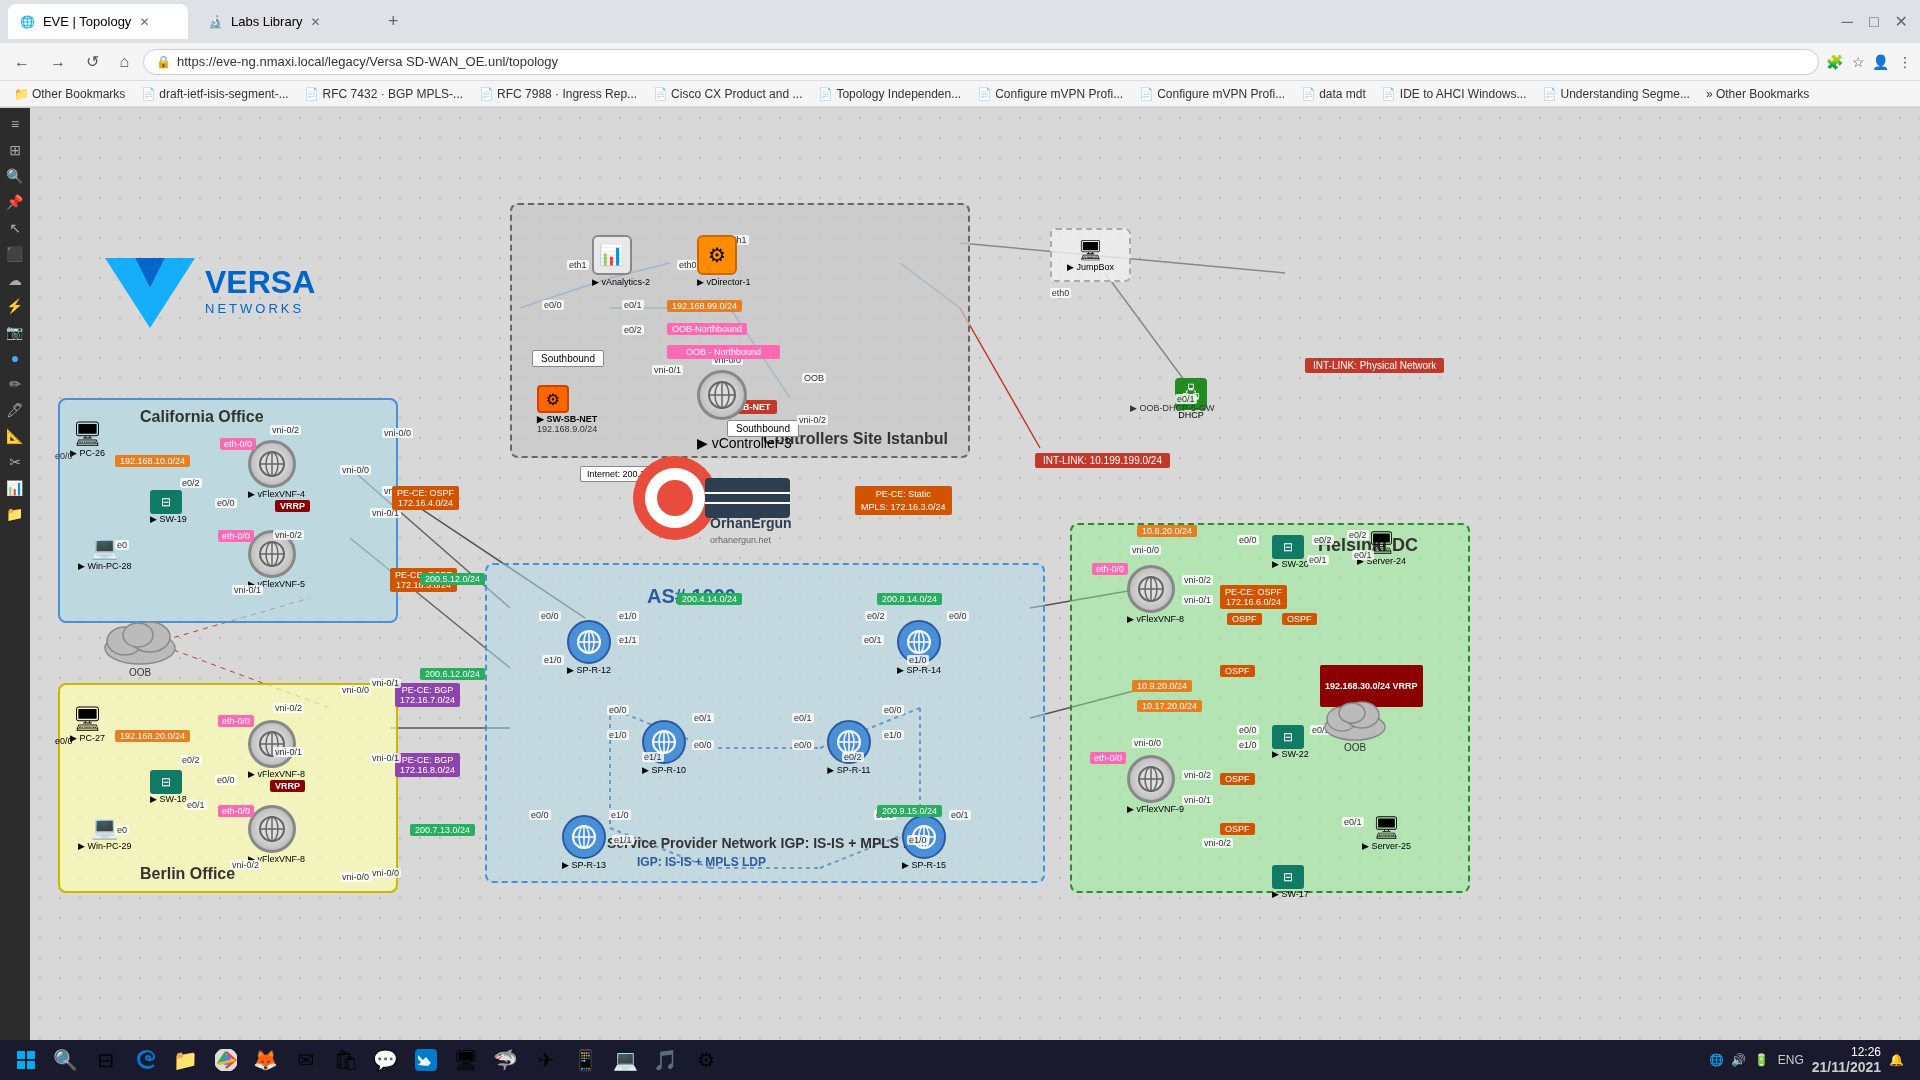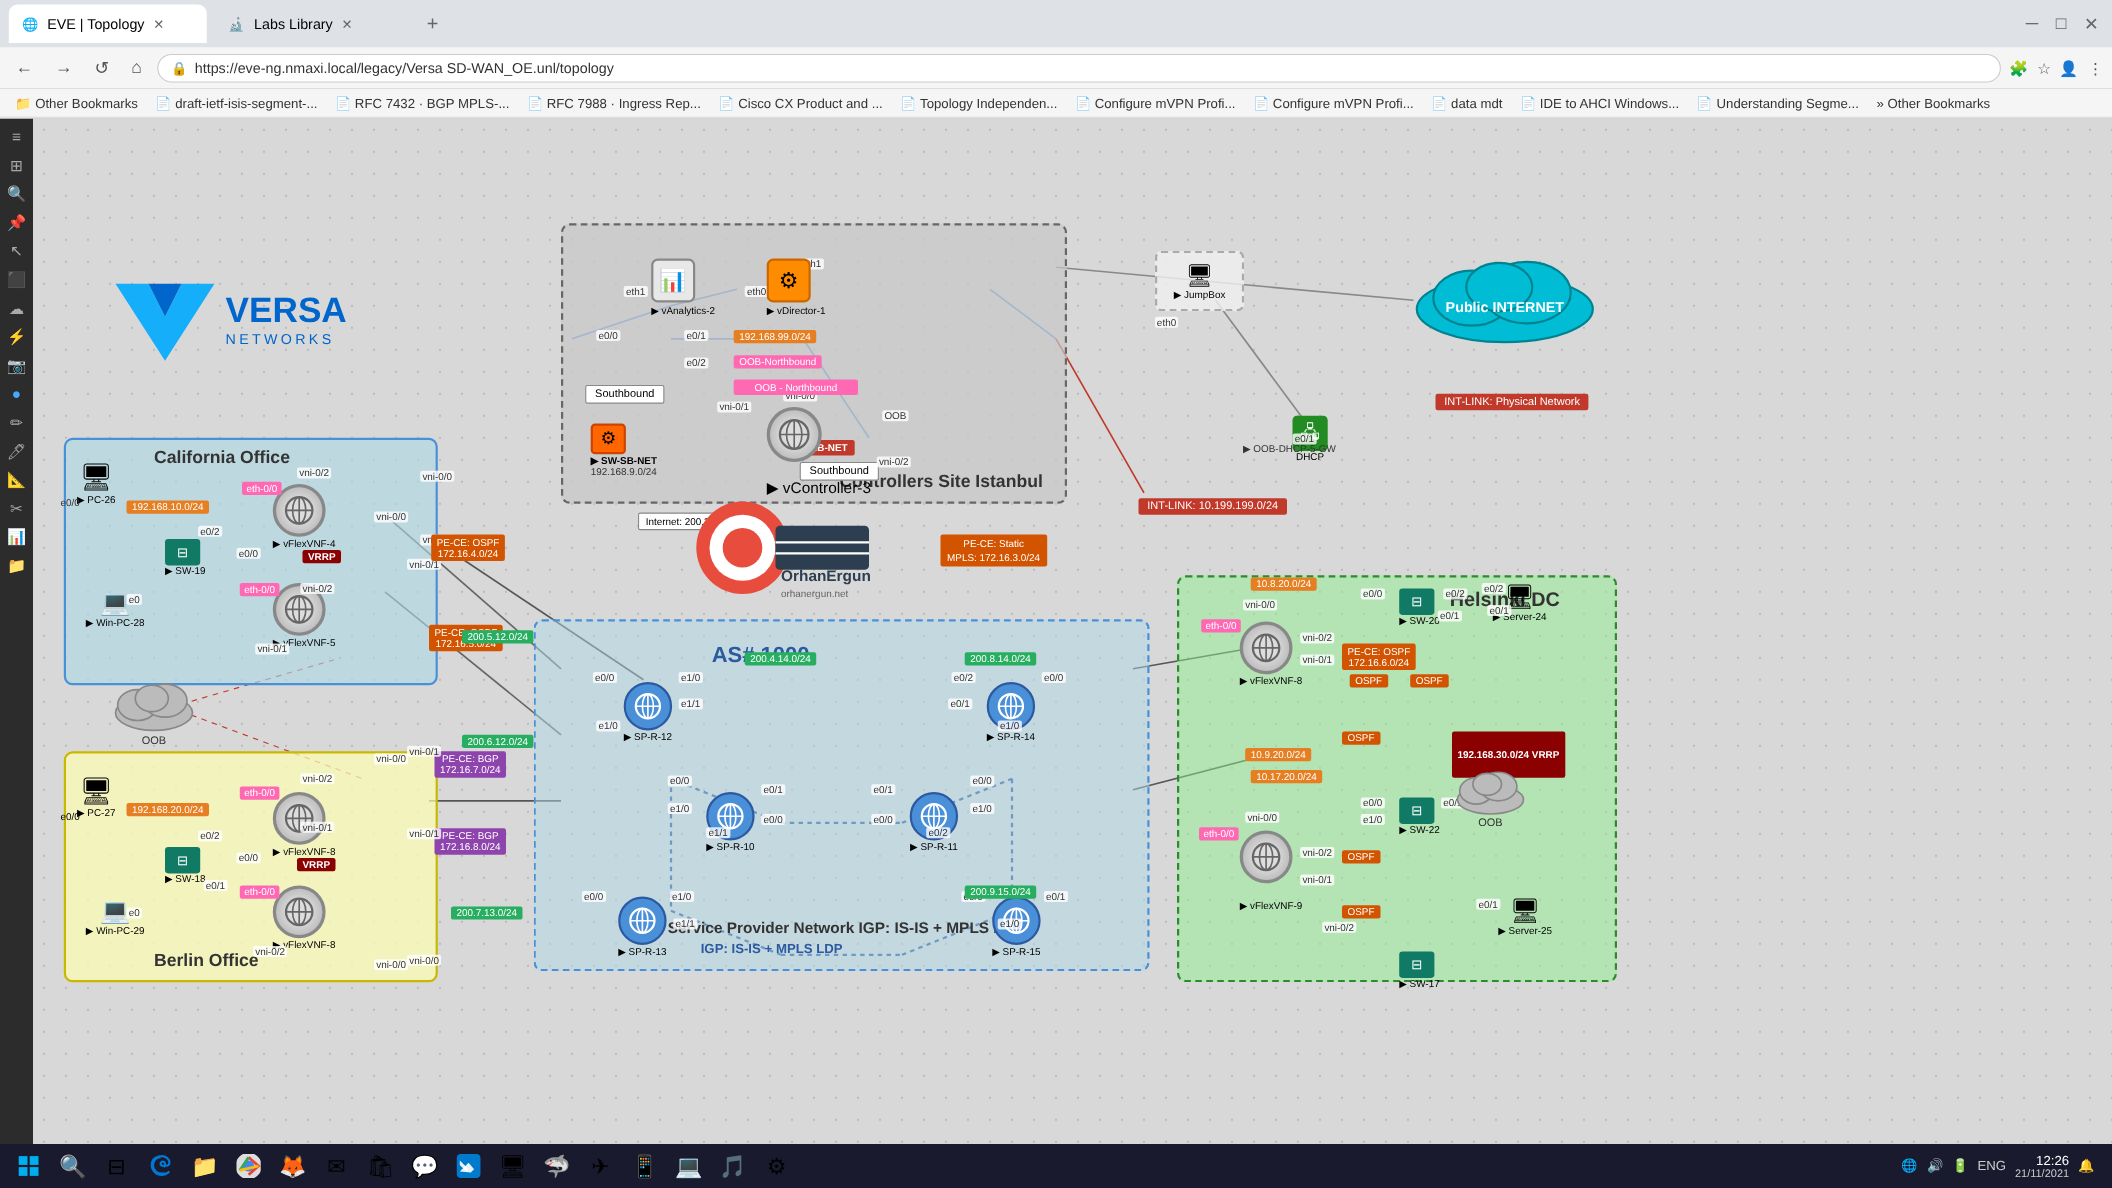--- a/index.html
+++ b/index.html
@@ -278,29 +278,20 @@
     </div>
 
     <div style="position:absolute; top:120px; left:1020px; text-align:center;">
       <div style="border:2px dashed #aaa; border-radius:6px; padding:8px 15px; background:rgba(240,240,240,0.8);">
         <div style="font-size:20px;">🖥</div>
         <div style="font-size:9px;">▶ JumpBox</div>
       </div>
       <span class="iface" style="position:relative; left:-30px;">eth0</span>
     </div>
 
-    <div style="position:absolute; top:118px; left:1248px;">
-      <svg width="180" height="90" viewBox="0 0 180 90">
-        <ellipse cx="90" cy="55" rx="80" ry="30" fill="#00bcd4" stroke="#00838f" stroke-width="2"></ellipse>
-        <ellipse cx="60" cy="45" rx="35" ry="25" fill="#00bcd4" stroke="#00838f" stroke-width="2"></ellipse>
-        <ellipse cx="110" cy="40" rx="40" ry="28" fill="#00bcd4" stroke="#00838f" stroke-width="2"></ellipse>
-        <ellipse cx="85" cy="35" rx="30" ry="22" fill="#00bcd4" stroke="#00838f" stroke-width="2"></ellipse>
-        <text x="90" y="58" text-anchor="middle" font-size="13" font-weight="bold" fill="white">Public INTERNET</text>
-      </svg>
-    </div>
 
     <div style="position:absolute; top:250px; left:1275px; background:#c0392b; color:#fff; padding:2px 8px; font-size:10px; border-radius:2px;">INT-LINK: Physical Network</div>
 
     <div style="position:absolute; top:270px; left:1145px; display:flex; align-items:center; gap:10px;">
       <div style="text-align:center;">
         <div style="width:32px; height:32px; background:#228b22; border-radius:4px; display:flex; align-items:center; justify-content:center; color:#fff; font-size:16px;">🖧</div>
         <div style="font-size:9px;">DHCP</div>
       </div>
       <span class="iface">e0/1</span>
     </div>
@@ -632,21 +623,21 @@
 
       <div style="position:absolute; top:230px; left:55px; text-align:center;">
         <div style="width:48px; height:48px; border-radius:50%; background: radial-gradient(circle, #ddd 30%, #aaa 100%); border:3px solid #888; display:flex; align-items:center; justify-content:center;">
           <svg width="28" height="28" viewBox="0 0 28 28">
             <circle cx="14" cy="14" r="12" fill="none" stroke="#666" stroke-width="2"></circle>
             <line x1="2" y1="14" x2="26" y2="14" stroke="#666" stroke-width="1.5"></line>
             <line x1="14" y1="2" x2="14" y2="26" stroke="#666" stroke-width="1.5"></line>
             <ellipse cx="14" cy="14" rx="6" ry="12" fill="none" stroke="#666" stroke-width="1.5"></ellipse>
           </svg>
         </div>
-        <div style="font-size:9px; margin-top:15px;text-align:center;">▶ vFlexVNF-9</div>
+        <div style="font-size:9px; margin-top:1px;text-align:center;">▶ vFlexVNF-9</div>
       </div>
       <div style="position:absolute; top:227px; left:18px; background:#ff69b4; color:#fff; padding:1px 4px; font-size:9px; border-radius:2px;">eth-0/0</div>
       <span class="iface" style="position:absolute; top:213px; left:60px;">vni-0/0</span>
       <span class="iface" style="position:absolute; top:245px; left:110px;">vni-0/2</span>
       <span class="iface" style="position:absolute; top:270px; left:110px;">vni-0/1</span>
       <span class="iface" style="position:absolute; top:313px; left:130px;">vni-0/2</span>
 
       <div style="position:absolute; top:200px; left:200px; text-align:center;">
         <div style="width:32px; height:24px; background:#117a65; border-radius:3px; display:flex; align-items:center; justify-content:center; color:#fff; font-size:12px;">⊟</div>
         <div style="font-size:9px;">▶ SW-22</div>
@@ -734,17 +725,17 @@
   <div class="taskbar-icon">🎵</div>
   <div class="taskbar-icon">⚙</div>
   <div class="taskbar-spacer"></div>
   <div class="taskbar-systray">
     <span>🌐</span>
     <span>🔊</span>
     <span>🔋</span>
     <span>ENG</span>
     <div>
       <div style="text-align:right; font-size:12px; color:#fff;">12:26</div>
-      <div style="text-align:left; font-size:10px; color:#ccc;">21/11/2021</div>
+      <div style="text-align:left; font-size:14px; color:#ccc;font-weight:bold;">21/11/2021</div>
     </div>
     <span>🔔</span>
   </div>
 </div>
 
 </body></html>

